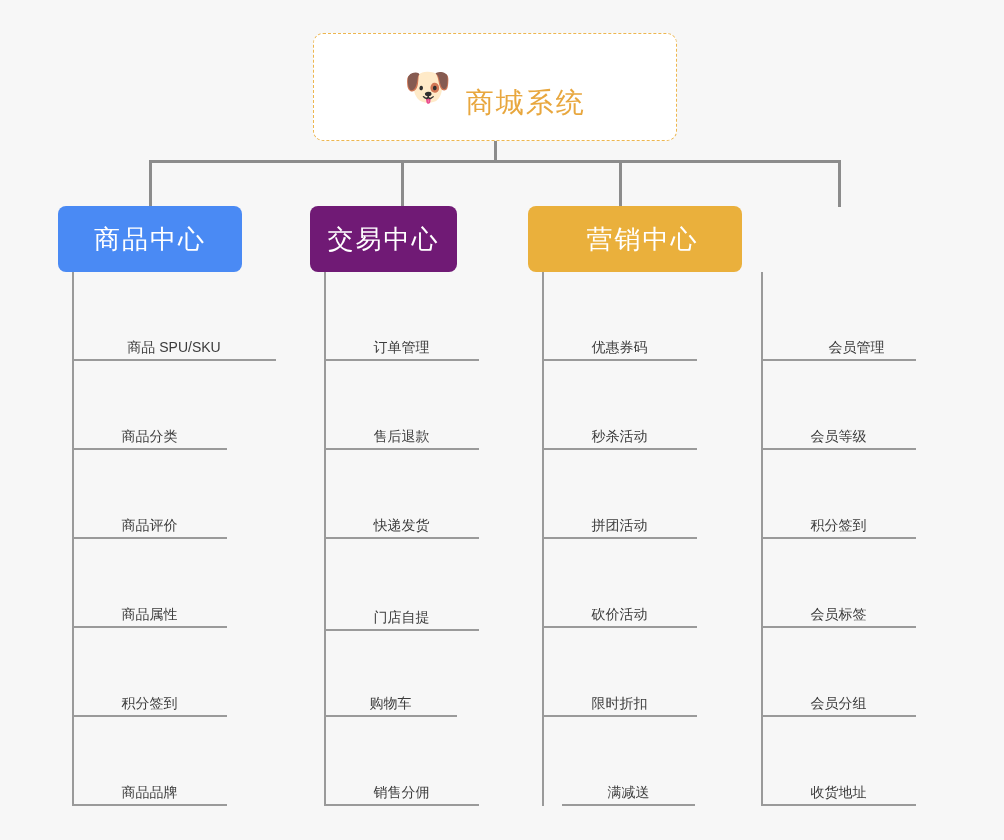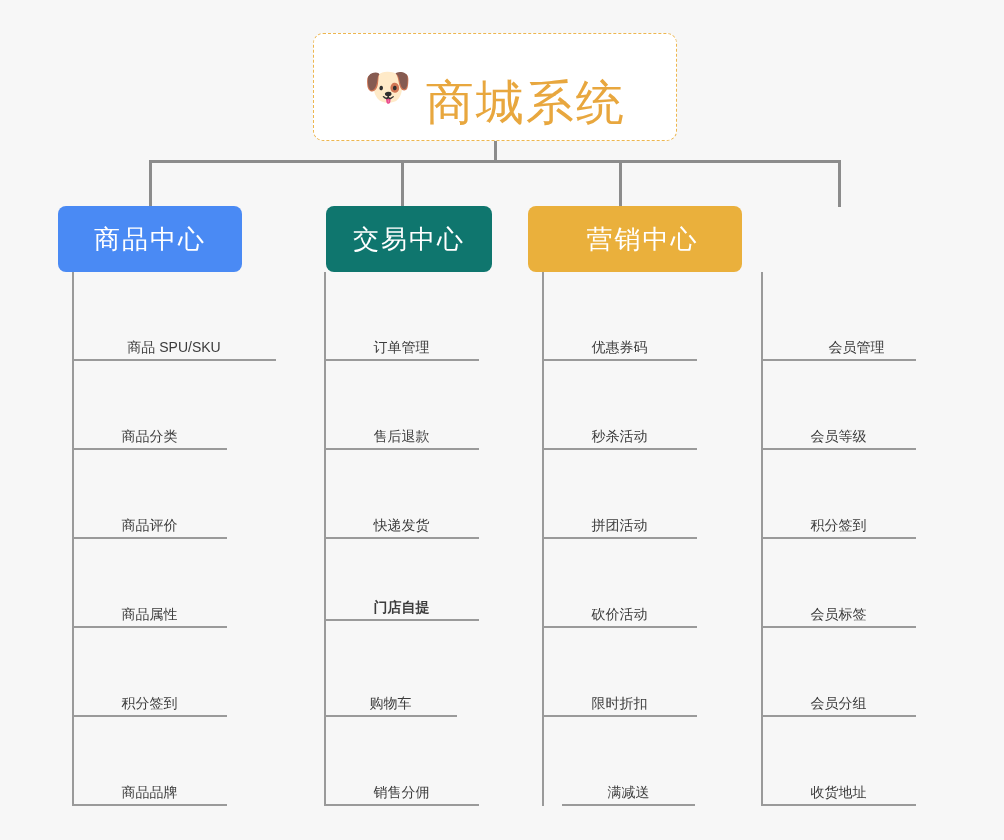--- a/index.html
+++ b/index.html
@@ -35,21 +35,21 @@
     align-items: center;
     justify-content: center;
     gap: 14px;
   }
   .root-emoji {
     font-size: 38px;
     line-height: 1;
     display: block;
   }
   .root-title {
-    font-size: 48px;
+    font-size: 28px;
     color: #e8a73e;
     letter-spacing: 2px;
     white-space: nowrap;
     margin-top: 32px;
   }
 
   
   .line {
     position: absolute;
     background: #8c8c8c;
@@ -117,21 +117,21 @@
   <div class="line vline" style="left: 494px; top: 141px; height: 21px; background: rgb(140, 140, 140);"></div>
   <div class="line hline" style="left: 150px; top: 160px; width: 690px; background: rgb(140, 140, 140);"></div>
   <div class="line vline" style="left: 149px; top: 160px; height: 47px; background: rgb(140, 140, 140);"></div>
   <div class="line vline" style="left: 401px; top: 160px; height: 47px; background: rgb(140, 140, 140);"></div>
   <div class="line vline" style="left: 619px; top: 160px; height: 47px; background: rgb(140, 140, 140);"></div>
   <div class="line vline" style="left: 838px; top: 160px; height: 47px; background: rgb(140, 140, 140);"></div>
 
   <div class="cat-box" style="left: 58px; top: 206px; width: 184px; background: rgb(74, 138, 244);">
     <span class="cat-label">商品中心</span>
   </div>
-  <div class="cat-box" style="left: 310px; top: 206px; width: 166px; background: #0f766e; margin-left: 16px;">
+  <div class="cat-box" style="left: 310px; top: 206px; width: 147px; background: #701a75;">
     <span class="cat-label">交易中心</span>
   </div>
   <div class="cat-box" style="left: 528px; top: 206px; width: 214px; background: rgb(234, 176, 60); padding-left: 15px;">
     <span class="cat-label">营销中心</span>
   </div>
 
   <div class="branch" style="left:72px;">
     <div class="trunk" style="height:534px;"></div>
     <div class="leaf" style="top:0px;   width:204px;">
         <span class="leaf-label">商品 SPU/SKU</span>
@@ -157,21 +157,21 @@
     <div class="trunk" style="height:534px;"></div>
     <div class="leaf" style="top:0px;   width:155px;">
         <span class="leaf-label">订单管理</span>
       </div>
     <div class="leaf" style="top:89px;  width:155px;">
         <span class="leaf-label">售后退款</span>
       </div>
     <div class="leaf" style="top:178px; width:155px;">
         <span class="leaf-label">快递发货</span>
       </div>
-    <div class="leaf" style="top:260px; width:155px;font-weight:bold;">
+    <div class="leaf" style="top:270px; width:155px;">
         <span class="leaf-label">门店自提</span>
       </div>
     <div class="leaf" style="top:356px; width:133px;">
         <span class="leaf-label">购物车</span>
       </div>
     <div class="leaf" style="top:445px; width:155px;">
         <span class="leaf-label">销售分佣</span>
       </div>
   </div>
 

